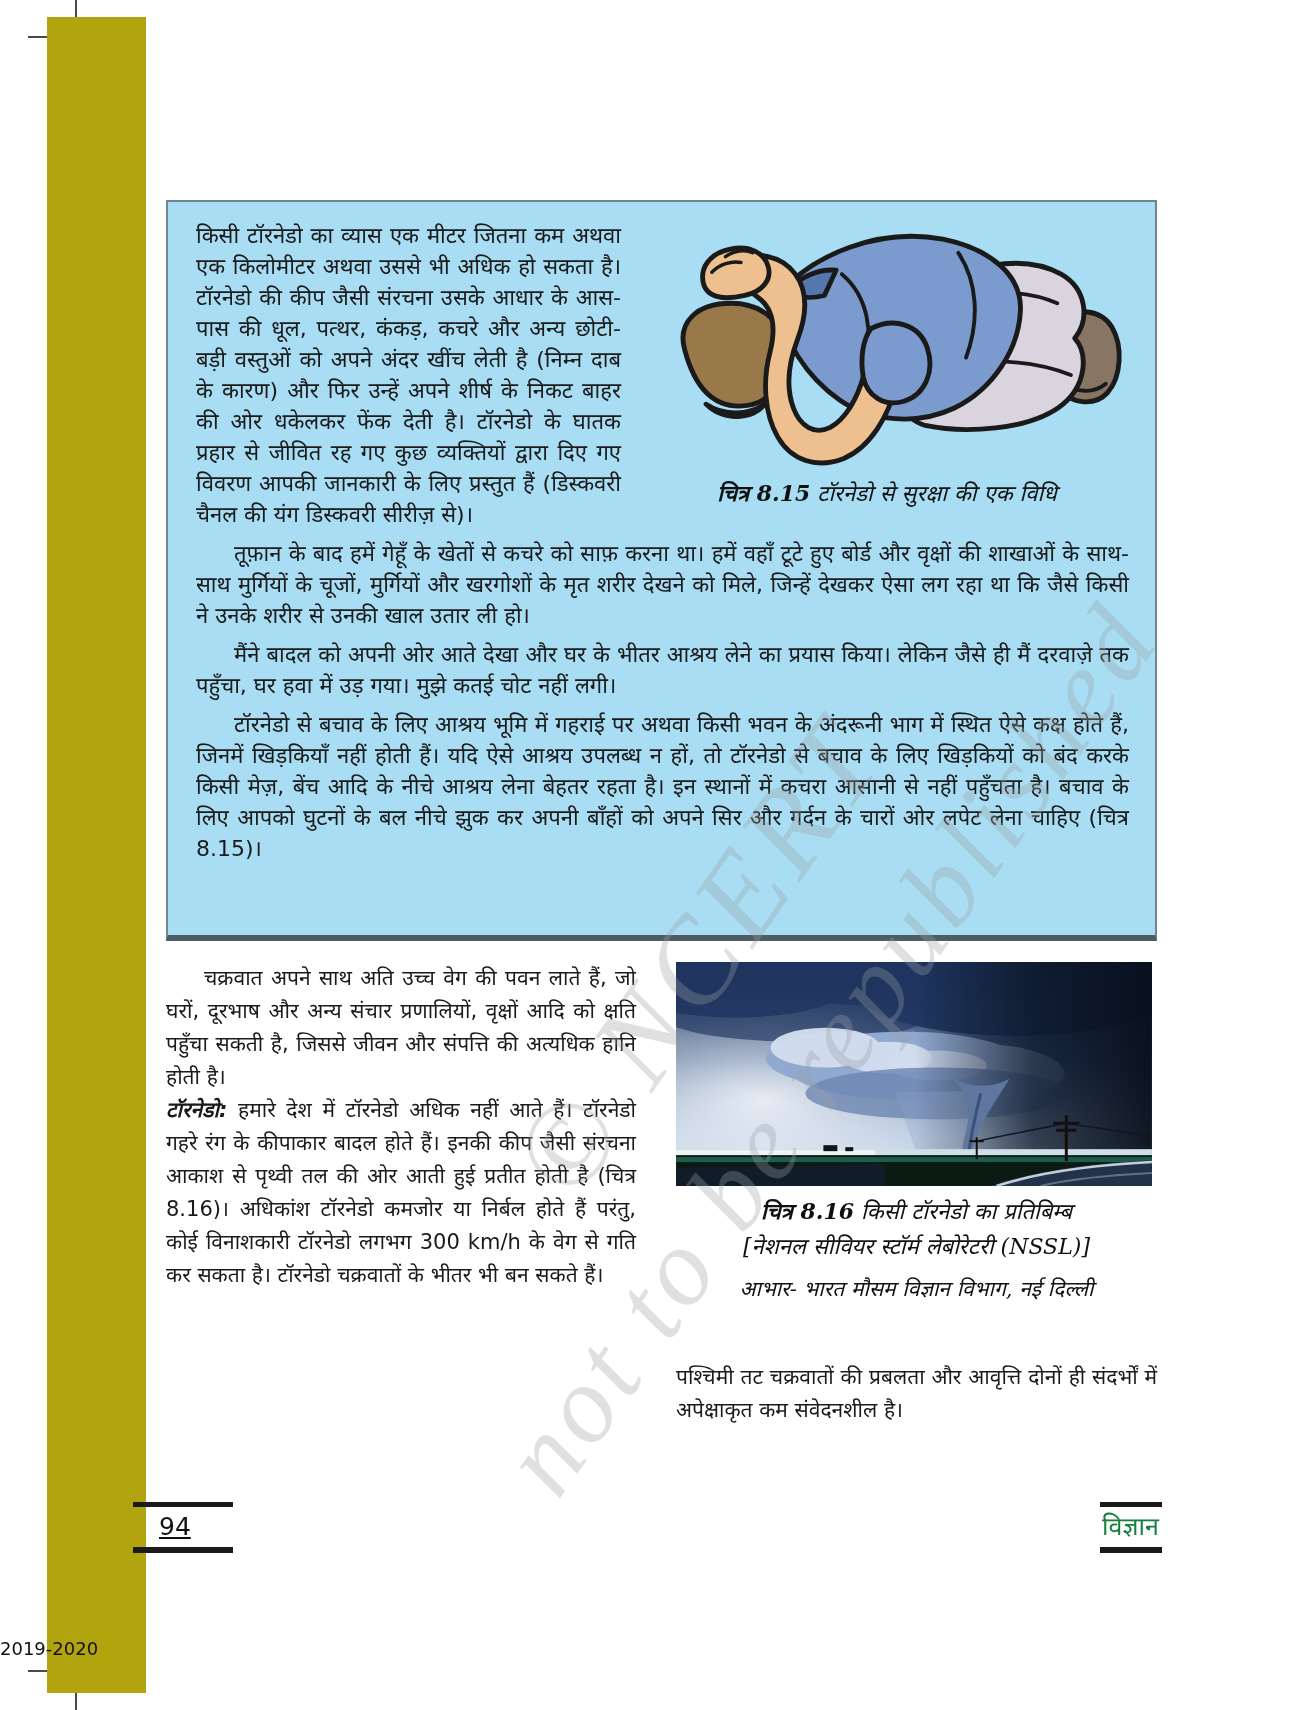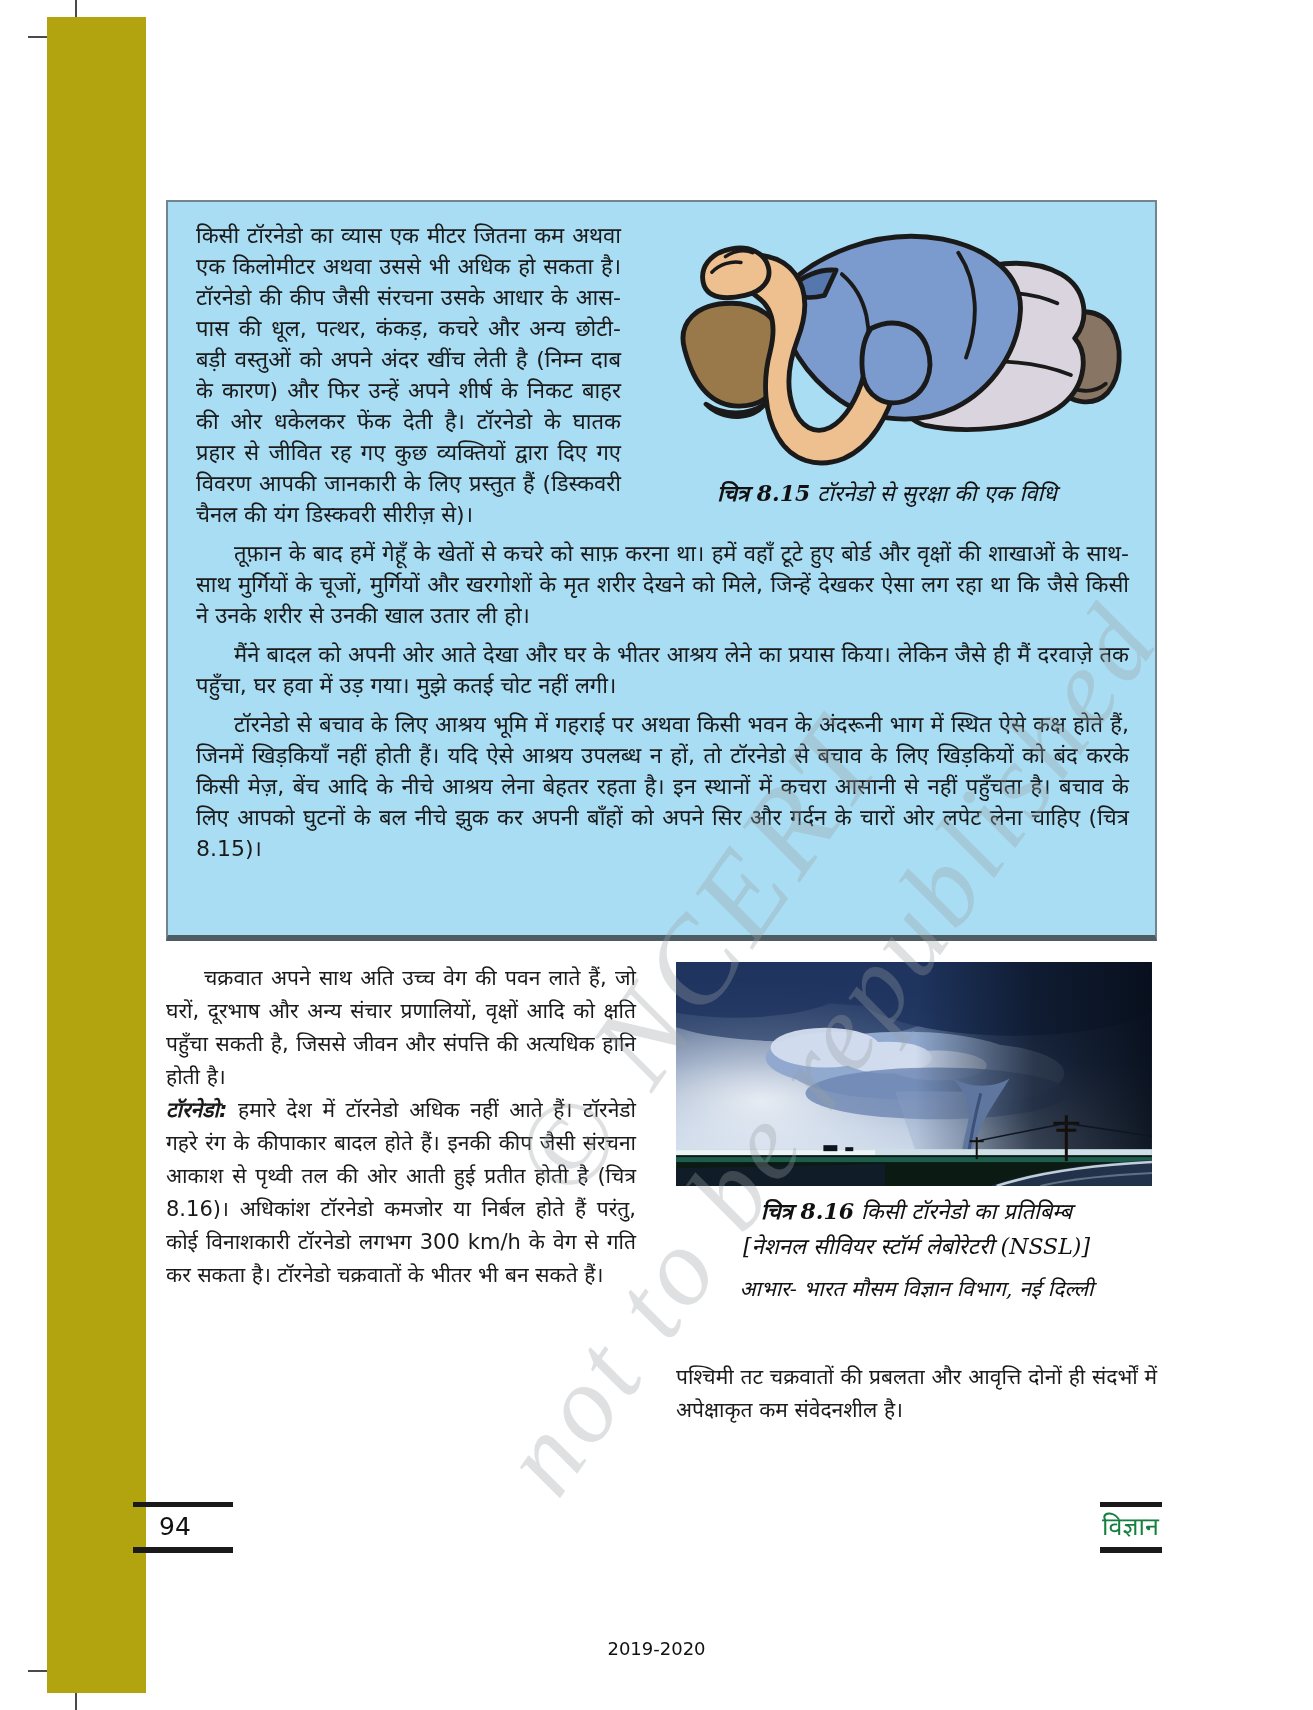--- a/index.html
+++ b/index.html
@@ -40,23 +40,23 @@
   .caps{text-align:center;margin-top:10px;}
   .credit{margin-top:12px;font-size:21px;}
   .col-right .cont{margin-top:56px;font-size:21px;line-height:33px;text-align:justify;}
   .col-right .cont p{margin:0;}
 
   
   .pagenum-block{position:absolute;left:133px;top:1502px;width:100px;}
   .science-block{position:absolute;left:1100px;top:1502px;width:62px;}
   .rule{height:5px;background:#1a1a1a;}
   .rule2{height:6px;background:#1a1a1a;}
-  .pagenum{font-size:25px;line-height:40px;padding-left:26px;color:#111;}
+  .pagenum{font-size:25px;line-height:40px;padding-left:26px;color:#111;text-decoration:underline;}
   .science{font-size:25px;line-height:40px;color:#15803d;padding-left:2px;}
-  .year{position:absolute;left:0;right:0;top:1638px;text-align:center;font-size:18px;color:#111;}
+  .year{position:absolute;left:0;right:0;top:1638px;text-align:left;font-size:18px;color:#111;}
 
   
   .watermark{position:absolute;left:100px;top:770px;width:1320px;height:460px;
              display:flex;flex-direction:column;justify-content:center;align-items:center;
              transform:rotate(-55deg);pointer-events:none;z-index:6;
              font-family:"Liberation Serif","DejaVu Serif",serif;font-style:italic;
              color:#9aa0a4;opacity:0.32;}
   .watermark .w1{font-size:120px;line-height:170px;letter-spacing:8px;white-space:nowrap;}
   .watermark .w2{font-size:110px;line-height:150px;letter-spacing:6px;white-space:nowrap;}
 </style>

